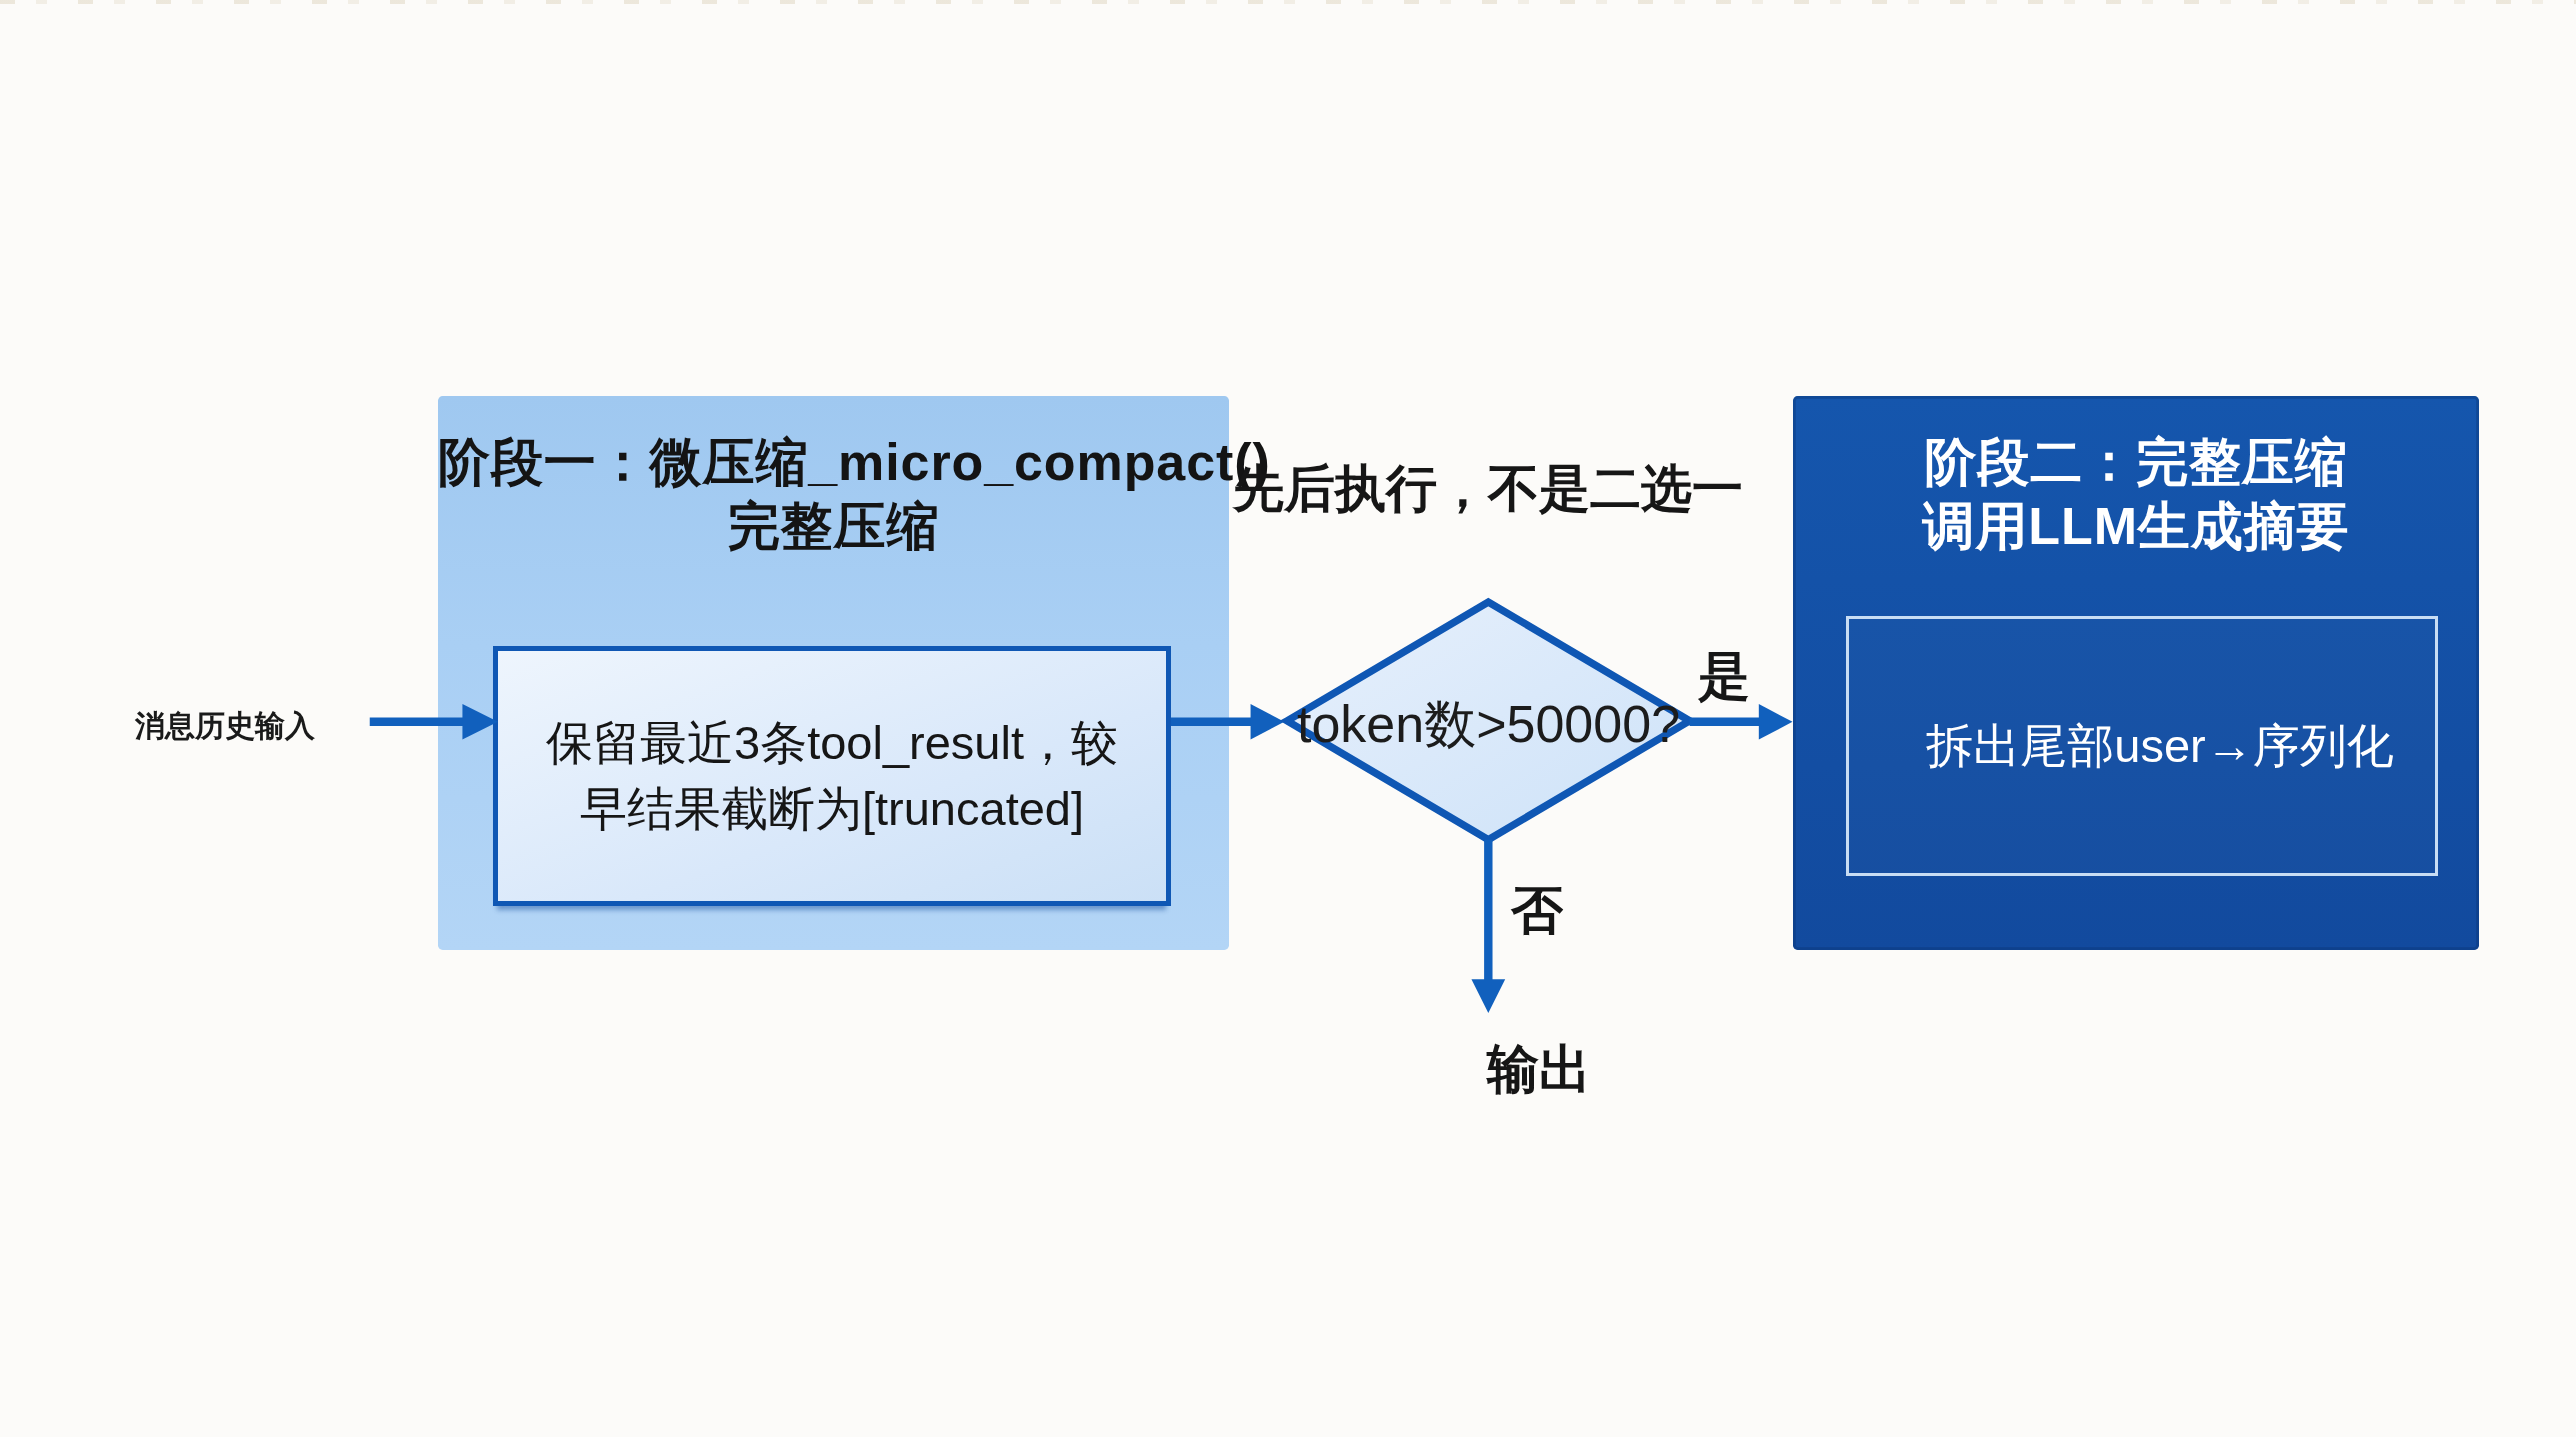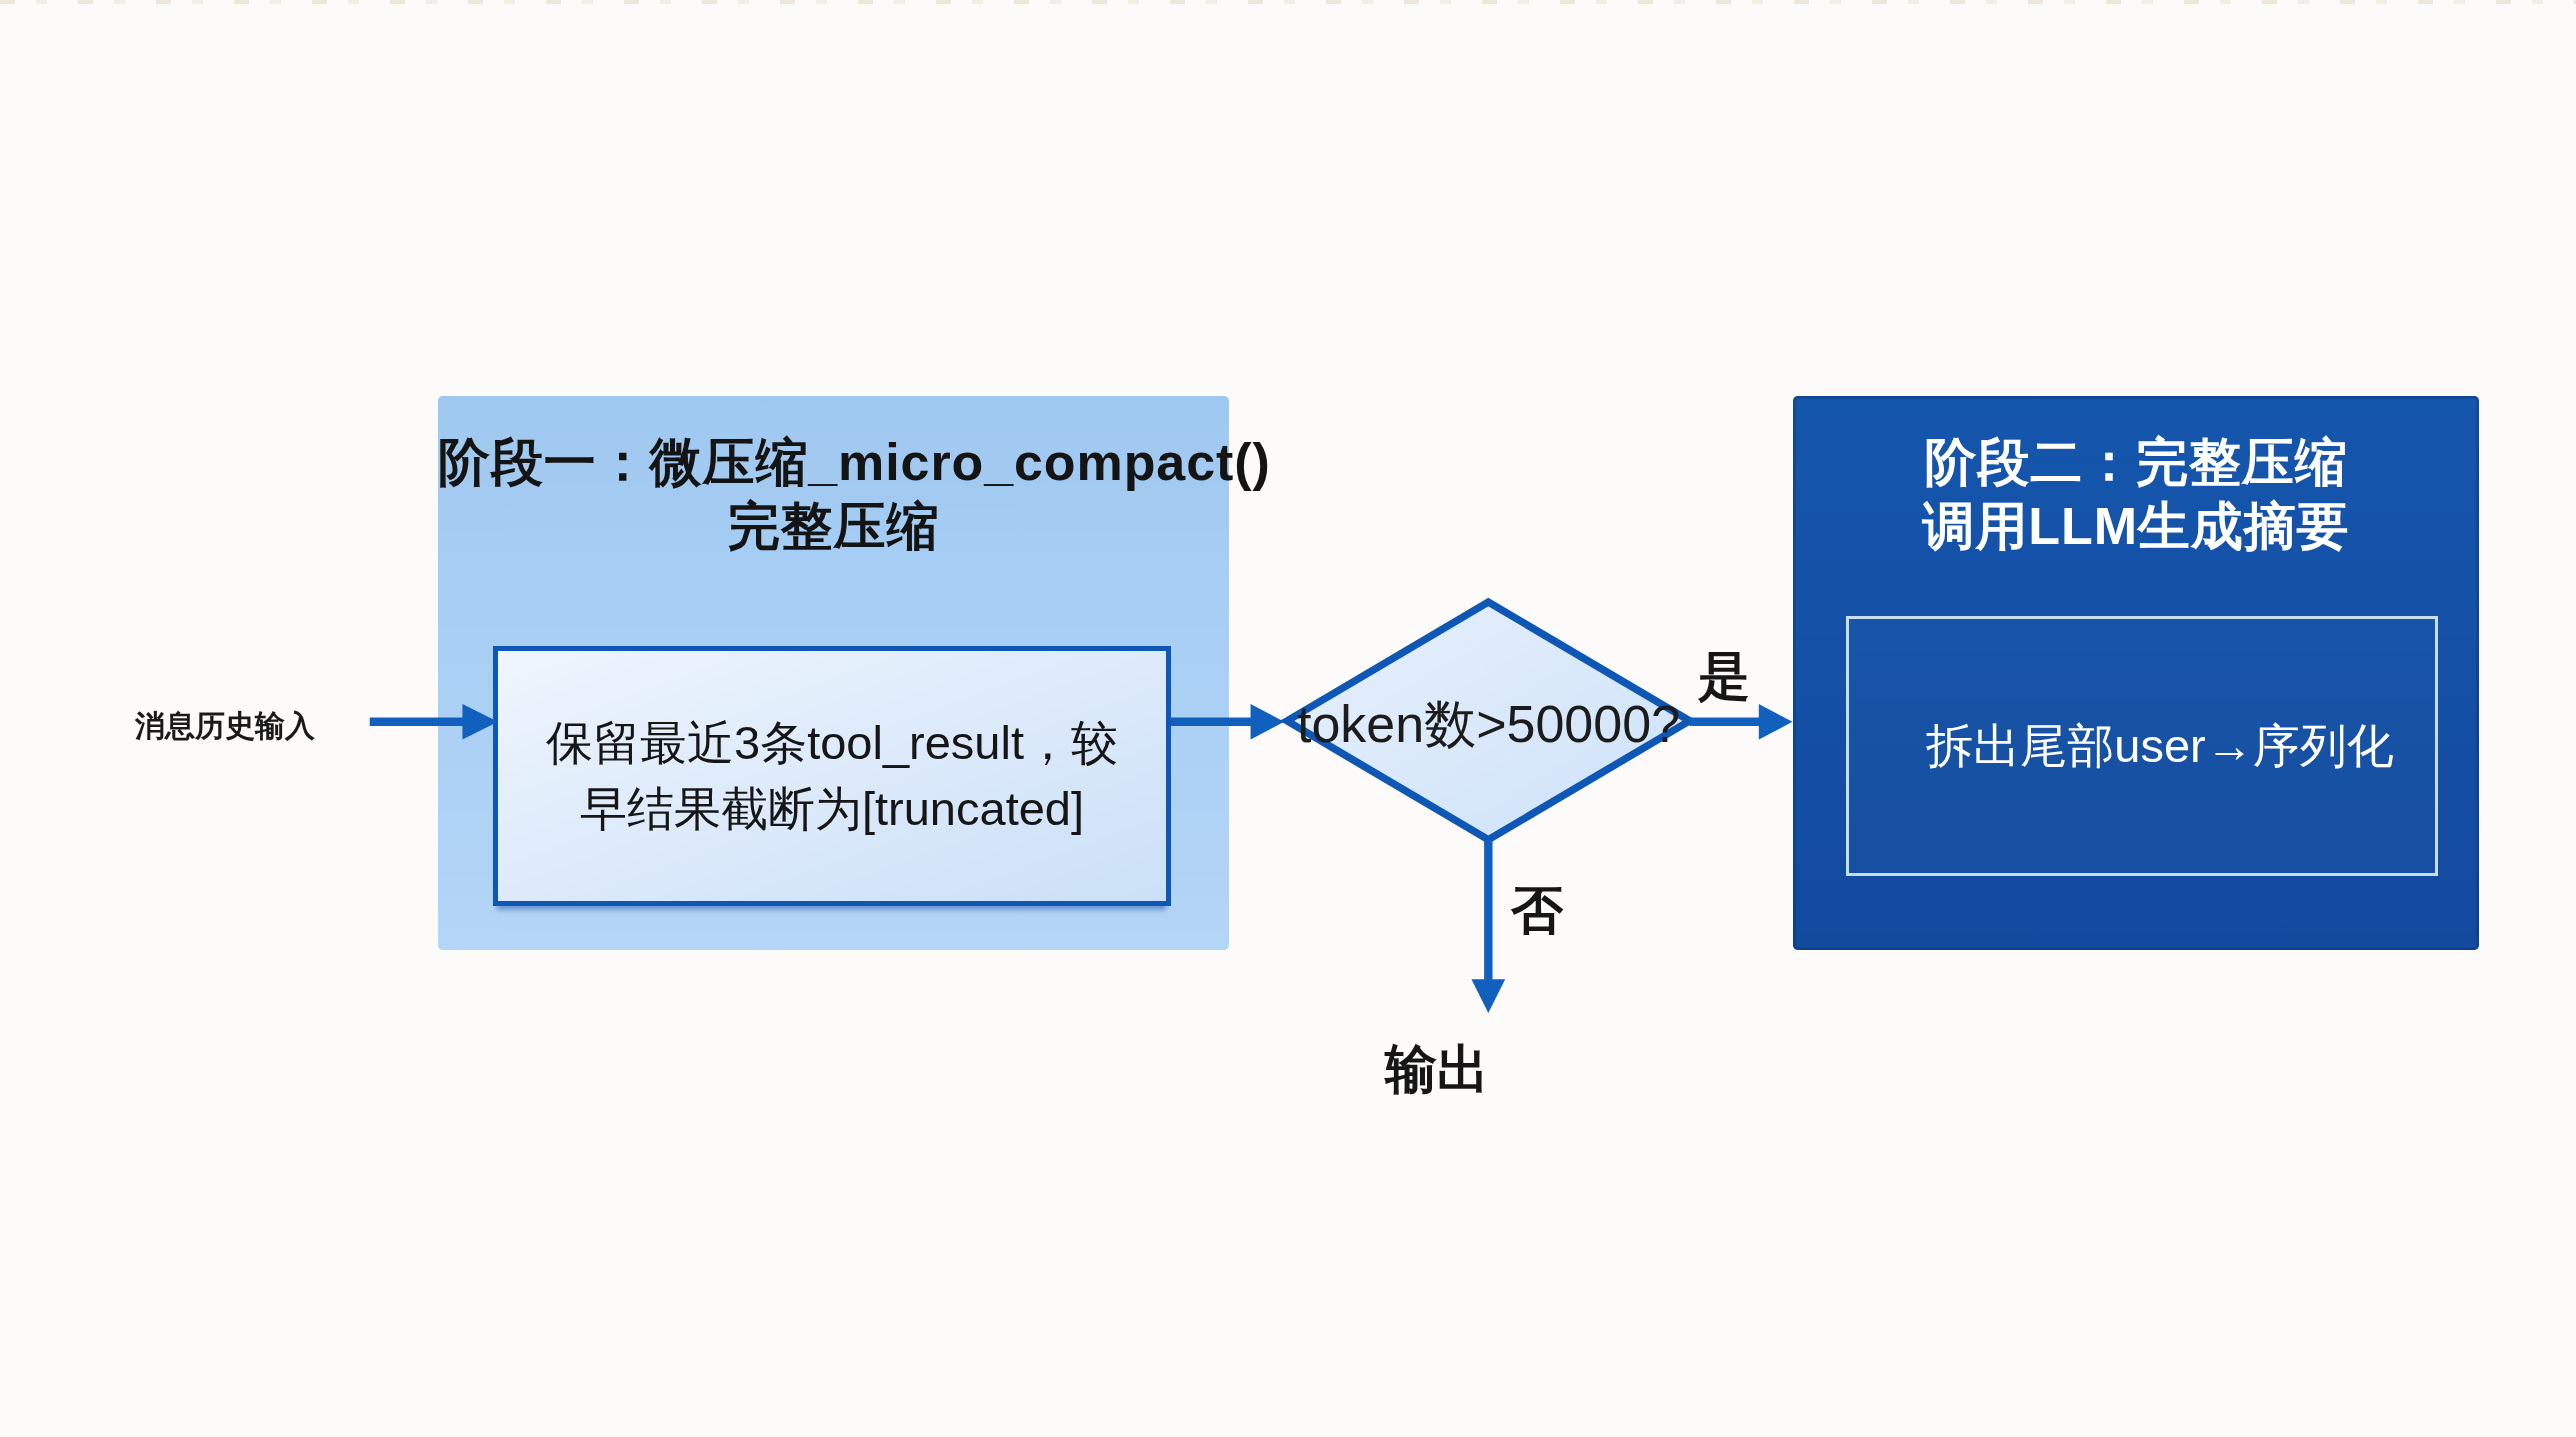--- a/index.html
+++ b/index.html
@@ -96,21 +96,21 @@
     text-align:center;color:#161616;
   }
   .no-label{
     left:1509px;top:878px;width:56px;
     font-size:52px;line-height:64px;font-weight:600;
     text-align:center;color:#161616;
   }
   .output-label{
     left:1385px;top:1037px;width:206px;
     font-size:52px;line-height:64px;font-weight:600;
-    text-align:left;color:#161616;
+    text-align:right;color:#161616;
   }
 
   .flow-svg{
     position:absolute;left:0;top:0;width:2576px;height:1438px;
     pointer-events:none;
   }
 </style>
 </head>
 <body>
 
@@ -165,20 +165,21 @@
       <line x1="1805" y1="771" x2="1881" y2="771" stroke="#1160bd" stroke-width="9"></line>
       <polygon points="1879,752 1915,771 1879,790" fill="#1160bd"></polygon>
     </g>
 
     <g>
       <line x1="1590" y1="897" x2="1590" y2="1048" stroke="#1160bd" stroke-width="9"></line>
       <polygon points="1572,1046 1608,1046 1590,1082" fill="#1160bd"></polygon>
     </g>
   </svg>
 
+  <div class="label note-label">先后执行，不是二选一</div>
 
   <div class="label decision-label">token数&gt;50000?</div>
 
   <div class="label yes-label">是</div>
   <div class="label no-label">否</div>
 
   <div class="label output-label">输出</div>
 
 </div>
 

